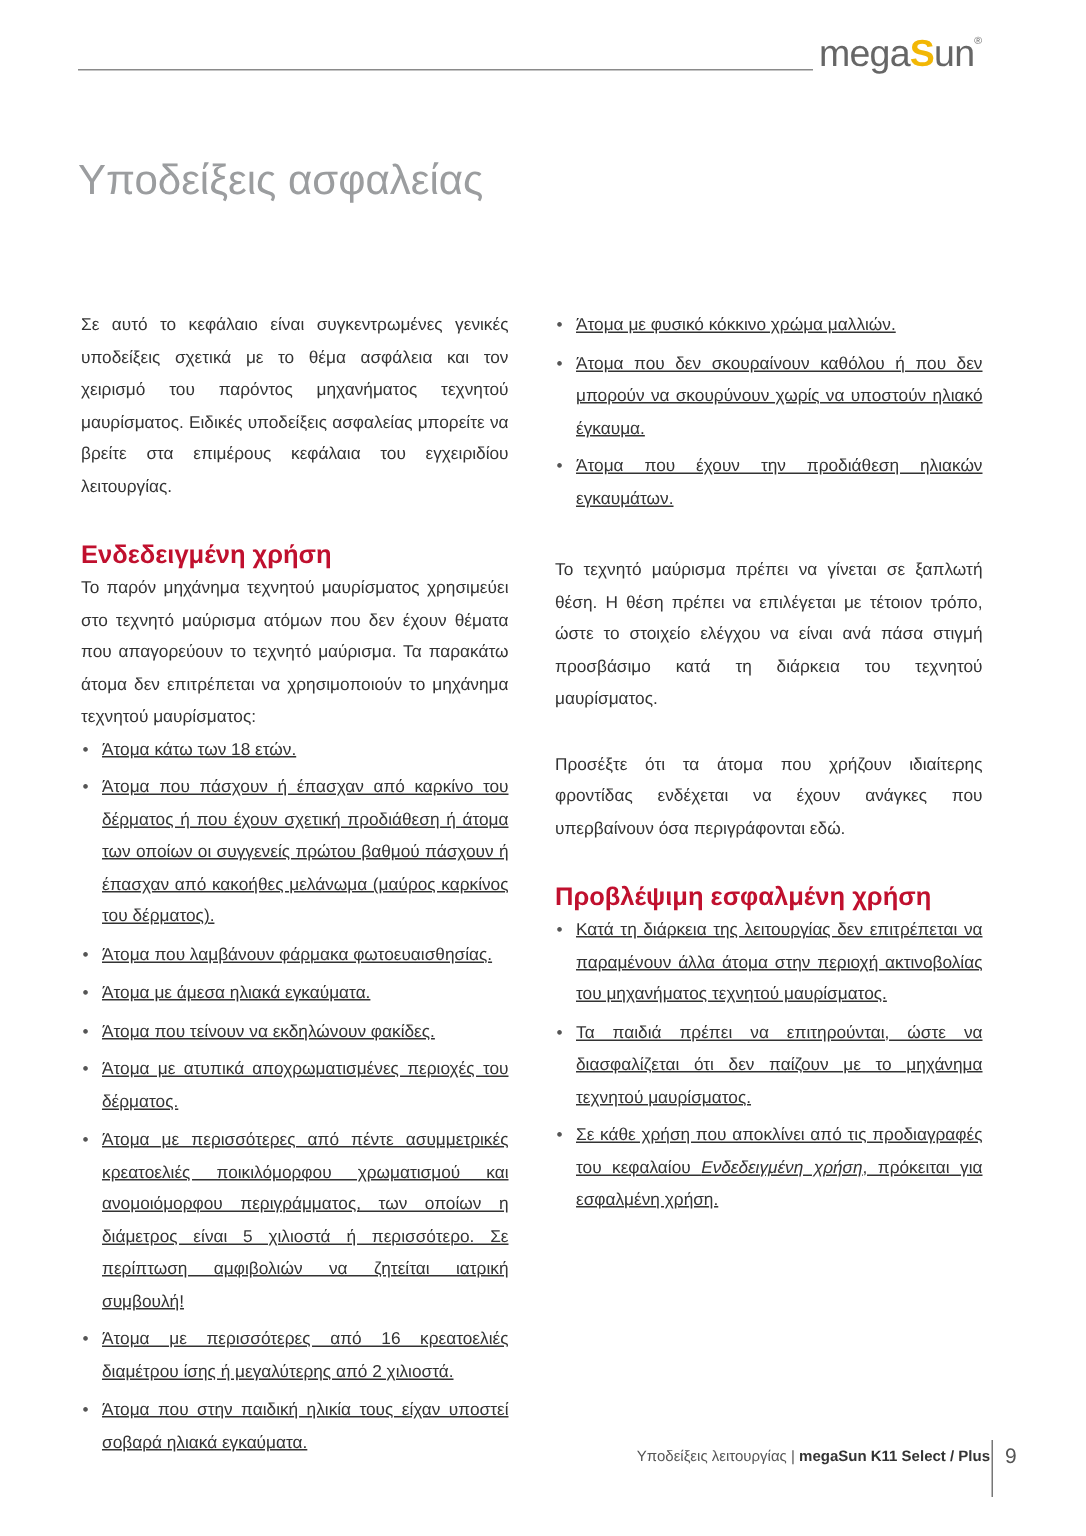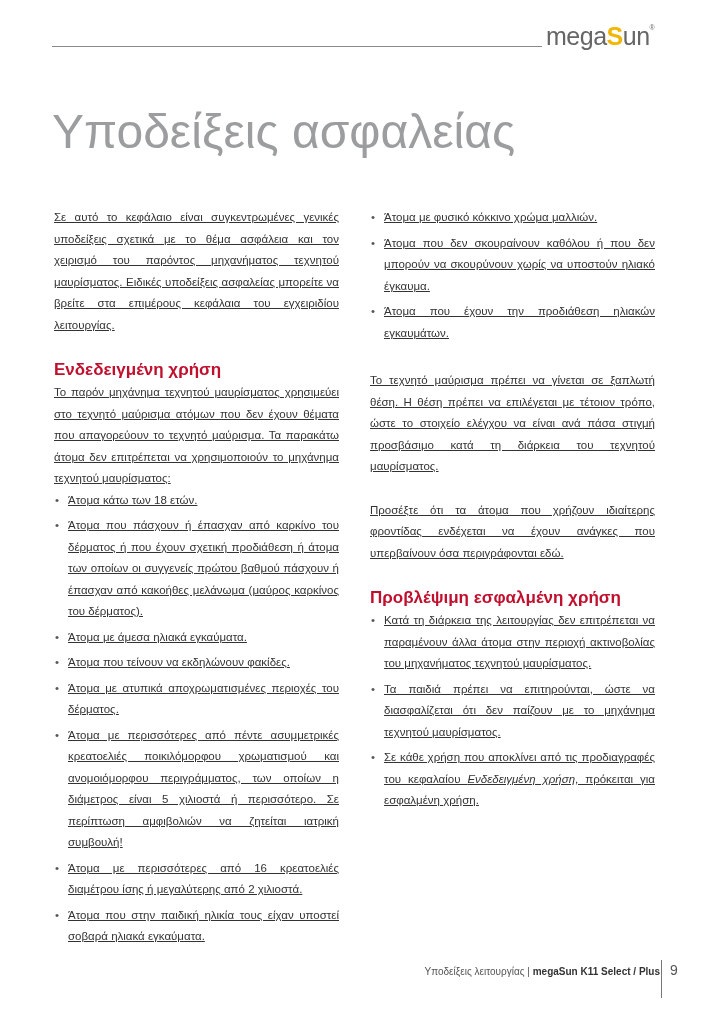--- a/index.html
+++ b/index.html
@@ -3,25 +3,25 @@
 <meta charset="utf-8">
 <style>
   html, body { margin:0; padding:0; background:#fff; }
   body { width:724px; height:1024px; position:relative; overflow:hidden;
          font-family:"Liberation Sans", sans-serif; color:#333; }
   .header-rule { position:absolute; left:52px; top:46px; width:490px; height:1px; background:#8a8a8a; }
   .logo { position:absolute; left:546px; top:22px; font-size:25px; color:#666; letter-spacing:-0.5px;
           font-family:"Liberation Sans", sans-serif; }
   .logo .s { color:#f2b705; font-weight:bold; }
   .logo .reg { font-size:7px; vertical-align:top; position:relative; top:2px; }
-  .title { position:absolute; left:52px; top:104px; font-size:48px; color:#9b9d9f; margin:0; font-weight:normal; }
+  .title { position:absolute; left:52px; top:104px; font-size:28px; color:#9b9d9f; margin:0; font-weight:normal; }
   .col { position:absolute; width:285px; font-size:11.5px; line-height:21.5px; text-align:justify; }
   .col.left { left:54px; top:207px; }
   .col.right { left:370px; top:207px; }
-  p { margin:0;text-decoration:underline; }
+  p { margin:0; }
   h2 { color:#c0102e; font-size:17px; margin:0; font-weight:bold; line-height:24px; }
   ul { list-style:none; margin:0; padding:0;text-decoration:underline; }
   li { position:relative; padding-left:14px; margin-bottom:4px; }
   li::before { content:"•"; position:absolute; left:1px; top:0; color:#555; }
   .gap { height:22px; }
   .footer { position:absolute; right:64px; top:966px; font-size:10px; color:#555; }
   .footer b { color:#333;margin-top:24px; }
   .footer-sep { position:absolute; left:661px; top:960px; width:1px; height:38px; background:#777; }
   .page-num { position:absolute; left:670px; top:962px; font-size:14px; color:#555; }
 </style>
@@ -34,20 +34,21 @@
 <h1 class="title">Υποδείξεις ασφαλείας</h1>
 
 <div class="col left">
   <p>Σε αυτό το κεφάλαιο είναι συγκεντρωμένες γενικές υποδείξεις σχετικά με το θέμα ασφάλεια και τον χειρισμό του παρόντος μηχανήματος τεχνητού μαυρίσματος. Ειδικές υποδείξεις ασφαλείας μπορείτε να βρείτε στα επιμέρους κεφάλαια του εγχειριδίου λειτουργίας.</p>
   <div class="gap"></div>
   <h2>Ενδεδειγμένη χρήση</h2>
   <p>Το παρόν μηχάνημα τεχνητού μαυρίσματος χρησιμεύει στο τεχνητό μαύρισμα ατόμων που δεν έχουν θέματα που απαγορεύουν το τεχνητό μαύρισμα. Τα παρακάτω άτομα δεν επιτρέπεται να χρησιμοποιούν το μηχάνημα τεχνητού μαυρίσματος:</p>
   <ul>
     <li>Άτομα κάτω των 18 ετών.</li>
     <li>Άτομα που πάσχουν ή έπασχαν από καρκίνο του δέρματος ή που έχουν σχετική προδιάθεση ή άτομα των οποίων οι συγγενείς πρώτου βαθμού πάσχουν ή έπασχαν από κακοήθες μελάνωμα (μαύρος καρκίνος του δέρματος).</li>
+    <li>Άτομα που λαμβάνουν φάρμακα φωτοευαισθησίας.</li>
     <li>Άτομα με άμεσα ηλιακά εγκαύματα.</li>
     <li>Άτομα που τείνουν να εκδηλώνουν φακίδες.</li>
     <li>Άτομα με ατυπικά αποχρωματισμένες περιοχές του δέρματος.</li>
     <li>Άτομα με περισσότερες από πέντε ασυμμετρικές κρεατοελιές ποικιλόμορφου χρωματισμού και ανομοιόμορφου περιγράμματος, των οποίων η διάμετρος είναι 5 χιλιοστά ή περισσότερο. Σε περίπτωση αμφιβολιών να ζητείται ιατρική συμβουλή!</li>
     <li>Άτομα με περισσότερες από 16 κρεατοελιές διαμέτρου ίσης ή μεγαλύτερης από 2 χιλιοστά.</li>
     <li>Άτομα που στην παιδική ηλικία τους είχαν υποστεί σοβαρά ηλιακά εγκαύματα.</li>
   </ul>
 </div>
 
 <div class="col right">

